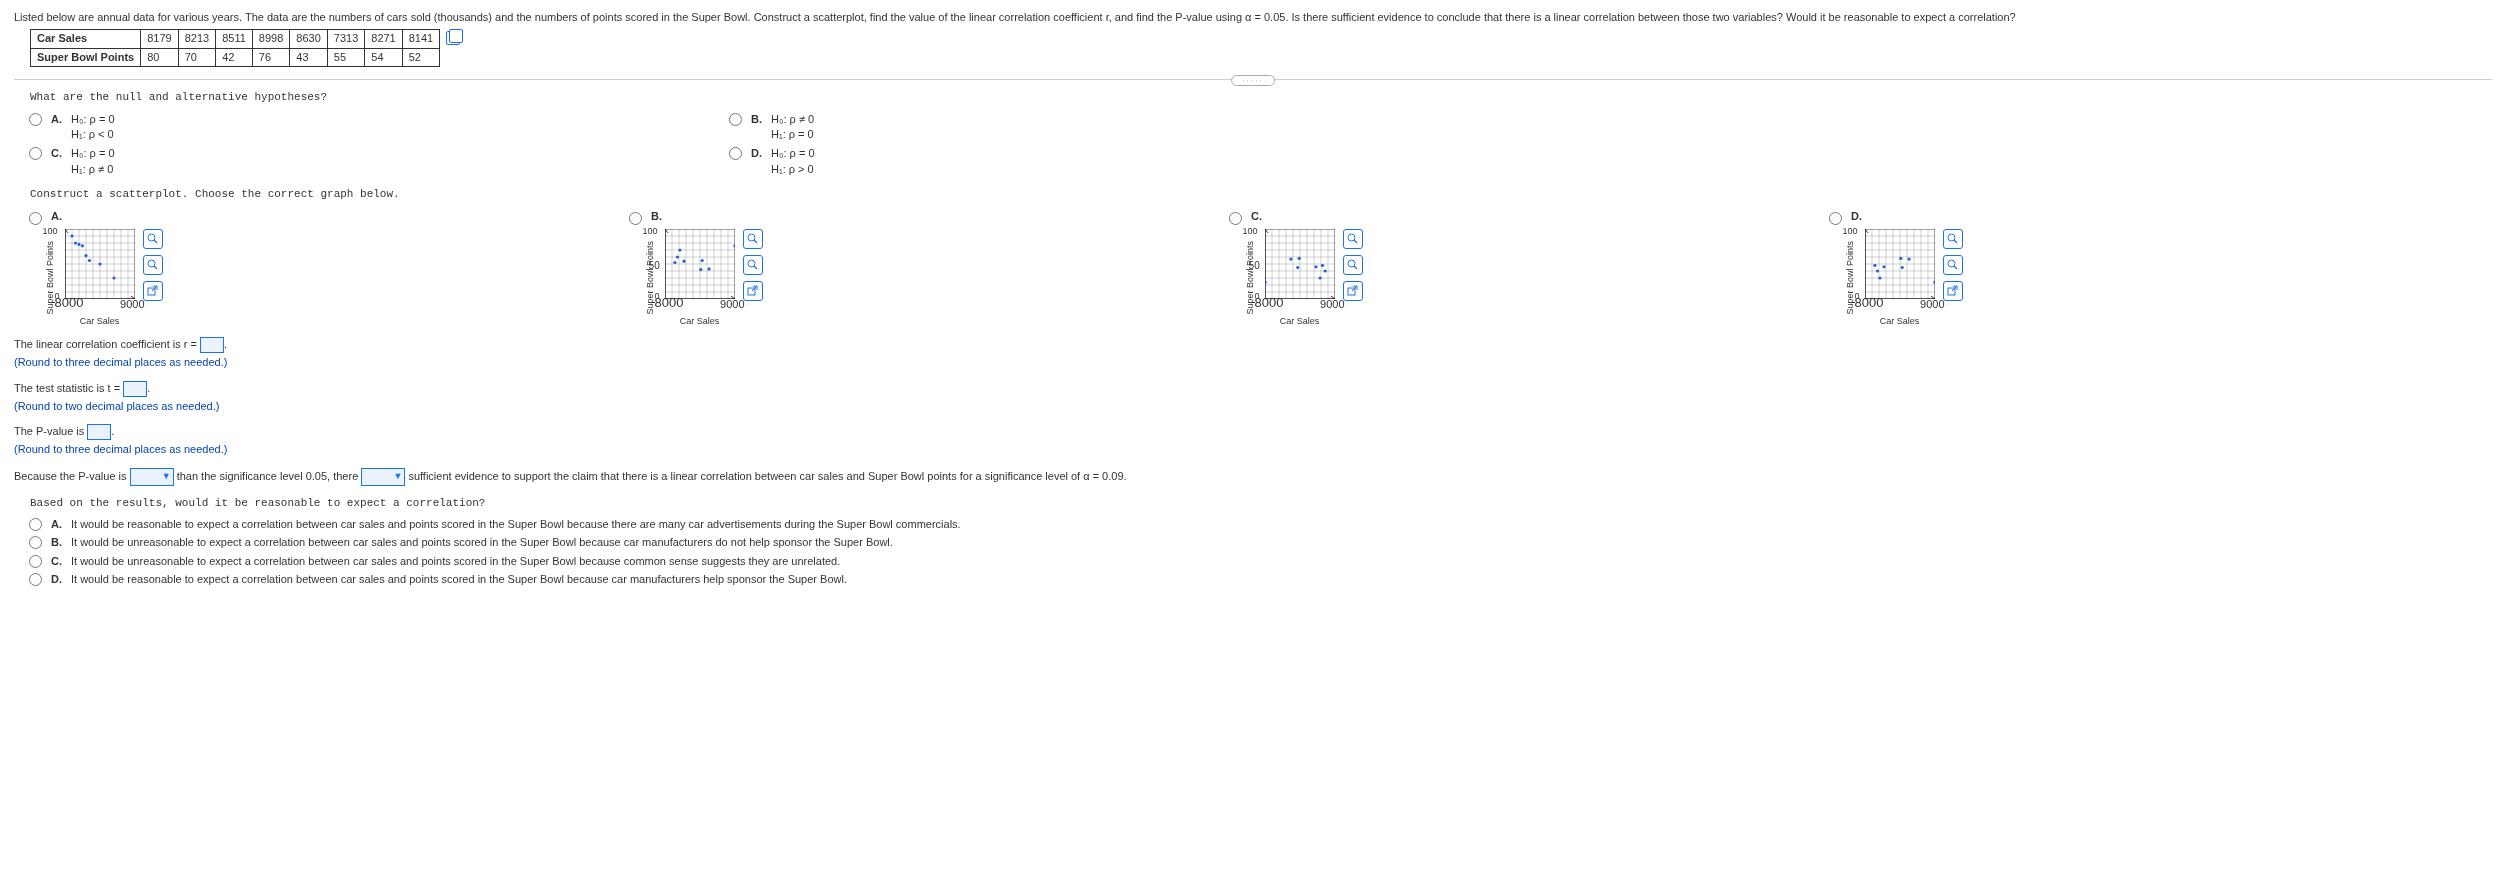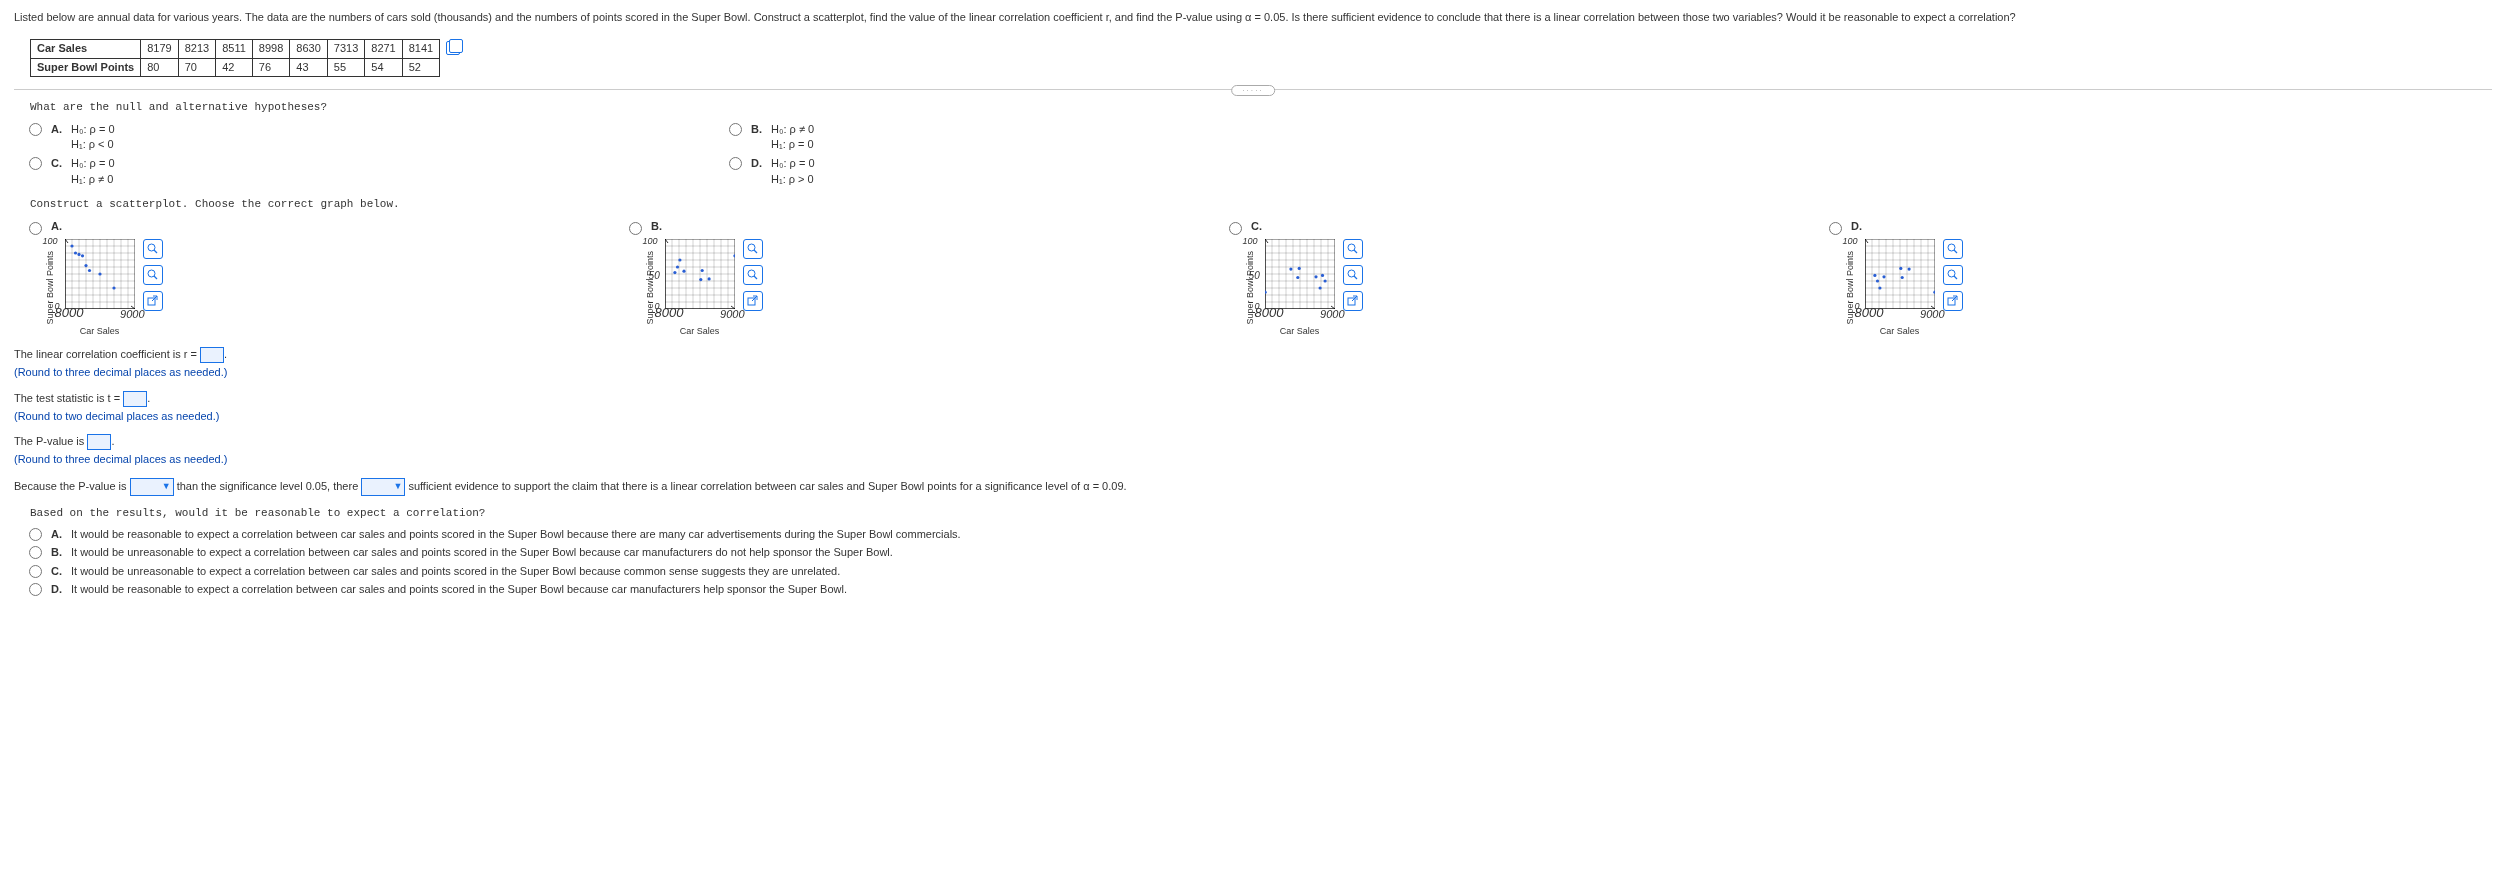--- a/index.html
+++ b/index.html
@@ -2,21 +2,21 @@
 <html><head>
 <meta charset="utf-8">
 <style>
   body {
     font-family: Arial, Helvetica, sans-serif;
     font-size: 11px;
     color: #333;
     margin: 10px 14px;
     line-height: 1.4;
   }
-  .intro { margin-bottom: 10px; }
+  .intro { }
   table.data {
     border-collapse: collapse;
     margin: 4px 0 8px 16px;
   }
   table.data td, table.data th {
     border: 1px solid #333;
     padding: 1px 6px;
     text-align: left;
     font-weight: normal;
   }
@@ -66,21 +66,21 @@
   .plot-wrap { display:flex; gap:8px; align-items:flex-start; margin-left:20px;}
   .ylab {
     writing-mode: vertical-rl;
     transform: rotate(180deg);
     font-size:9px;
     color:#333;
     align-self:center;
   }
   .plot-box {
     position:relative;
-    width:70px; height:70px;font-style:italic;
+    width:70px; height:70px;
   }
   .tick-y-top { position:absolute; left:-22px; top:-4px; font-size:9px;}
   .tick-y-mid { position:absolute; left:-16px; top:30px; font-size:10px;}
   .tick-y-bot { position:absolute; left:-10px; bottom:-4px; font-size:9px;}
   .tick-x-l { position:absolute; left:-10px; bottom:-14px; font-size:13px;}
   .tick-x-r { position:absolute; right:-10px; bottom:-14px; font-size:11px;}
   .xlab { text-align:center; font-size:9px; margin-top:16px; width:70px;}
   .tools { display:flex; flex-direction:column; gap:6px; }
   .tool-btn {
     width:18px; height:18px; border:1px solid #1a73e8; border-radius:3px;

